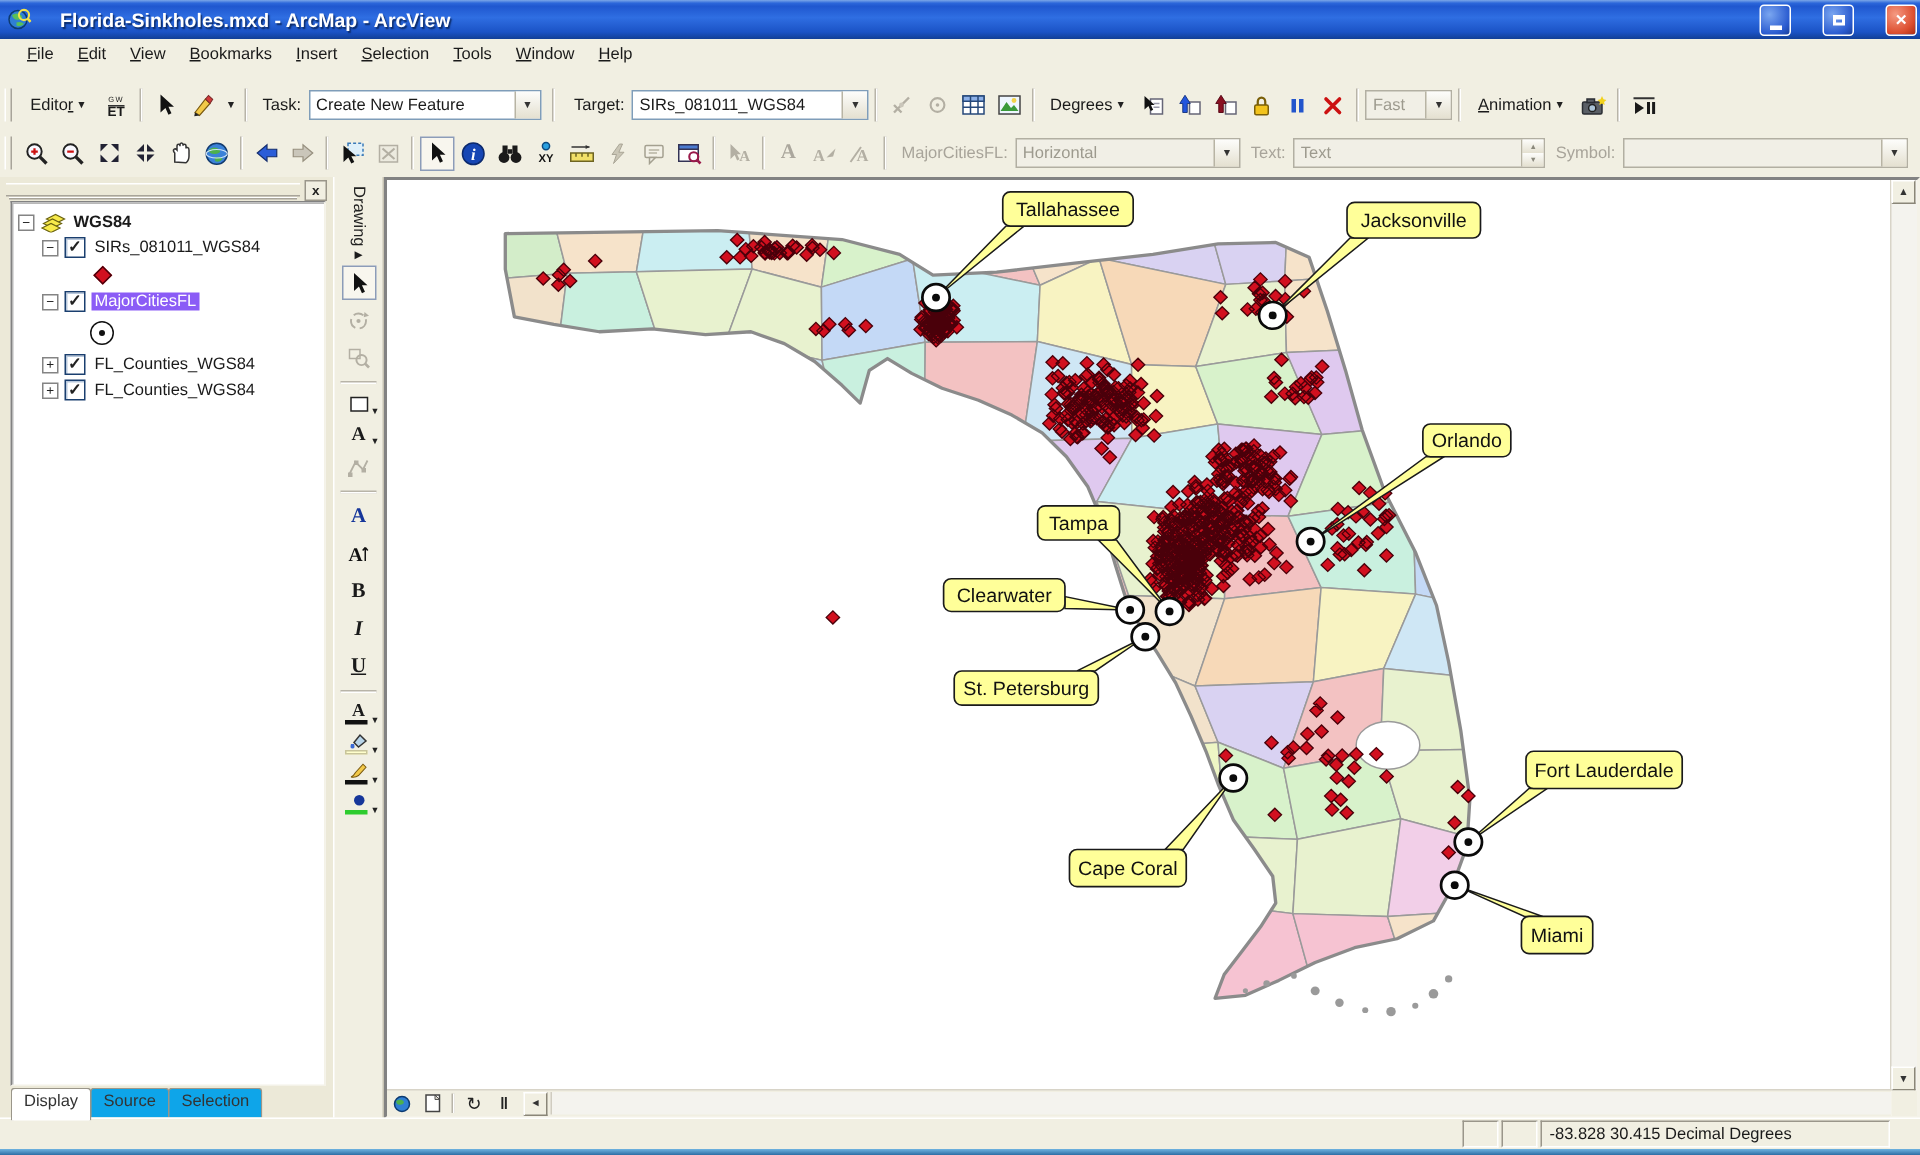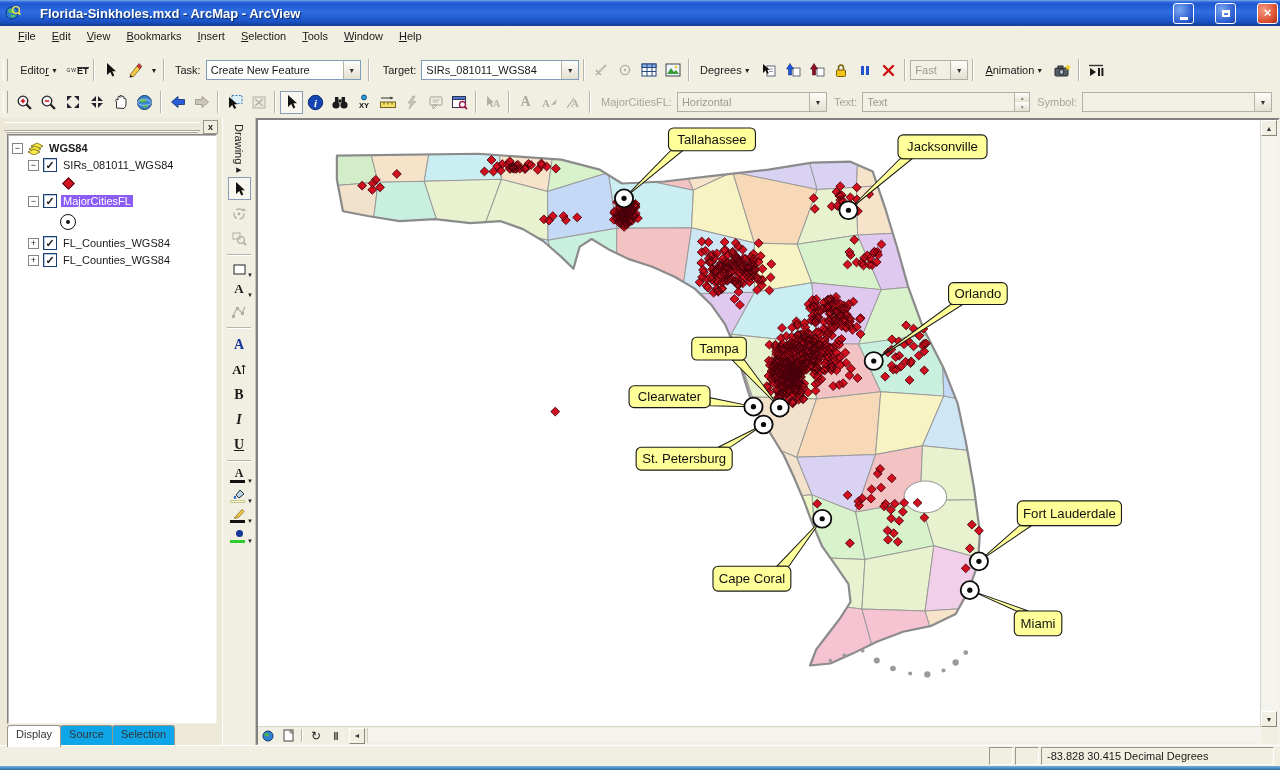--- a/index.html
+++ b/index.html
@@ -86,21 +86,21 @@
   .vscroll .sbtn{position:absolute;left:0}
   .hbar{position:absolute;left:0;right:17px;bottom:0;height:17px;background:#f1efe2;display:flex;align-items:center;border-top:1px solid #d8d4c8}
   .hbar .mini{width:20px;height:15px;display:flex;align-items:center;justify-content:center}
   .hbar .track{flex:1;height:15px;background:#f4f3ee;border-left:1px solid #d0ccc0;margin-left:2px}
   .corner{position:absolute;right:0;bottom:0;width:17px;height:17px;background:#f1efe2}
   
   .statusbar{position:absolute;left:0;right:0;bottom:4px;height:20px;background:#f1efe2;border-top:1px solid #fff;
      display:flex;align-items:center;justify-content:flex-end;gap:2px}
   .sb-cell{width:22px;height:16px;border:1px solid;border-color:#9a968a #fff #fff #9a968a;background:#f1efe2}
   .sb-coord{width:226px;height:16px;border:1px solid;border-color:#9a968a #fff #fff #9a968a;
-     display:flex;align-items:center;padding-left:5px;margin-right:6px;box-sizing:content-box}
+     display:flex;align-items:center;padding-left:5px;margin-right:20px;box-sizing:content-box}
   .taskstrip{position:absolute;left:0;right:0;bottom:0;height:4px;background:linear-gradient(#6fb3e0,#2e6da4)}
   u{text-underline-offset:1px}
 </style>
 </head>
 <body>
 
 <div class="titlebar">
   <span style="display:flex">
     <svg width="16" height="16" viewBox="0 0 16 16">
       <circle cx="7" cy="8" r="6" fill="#2f7fd4" stroke="#0c3a70"></circle>
@@ -134,21 +134,21 @@
   <span class="menu-item"><u>W</u>indow</span>
   <span class="menu-item"><u>H</u>elp</span>
 </div>
 
 <div class="toolrow tb1">
   <div class="grip"></div>
   <div class="tbtn" style="min-width:52px">
     <span>Edito<u>r</u></span>
     <span class="ddarrow">▼</span>
   </div>
-  <div class="tbtn" style="flex-direction:row;line-height:6px">
+  <div class="tbtn" style="flex-direction:column;line-height:6px">
     <span style="font-size:5px;letter-spacing:1px">GW</span>
     <span style="font-size:9px;font-weight:bold;border-top:1px solid #333">ET</span>
   </div>
   <div class="sep"></div>
   <div class="tbtn">
     <svg width="15" height="16" viewBox="0 0 15 16">
         <polygon points="4,1 4,13 7.3,10 9.3,14.5 11.3,13.5 9.3,9.2 13,9.2" fill="#111"></polygon>
       </svg>
   </div>
   <div class="tbtn">

